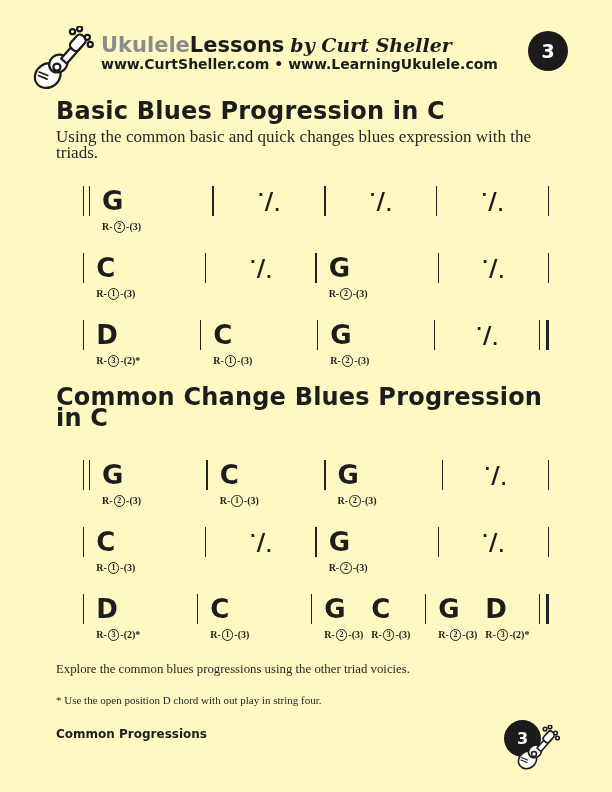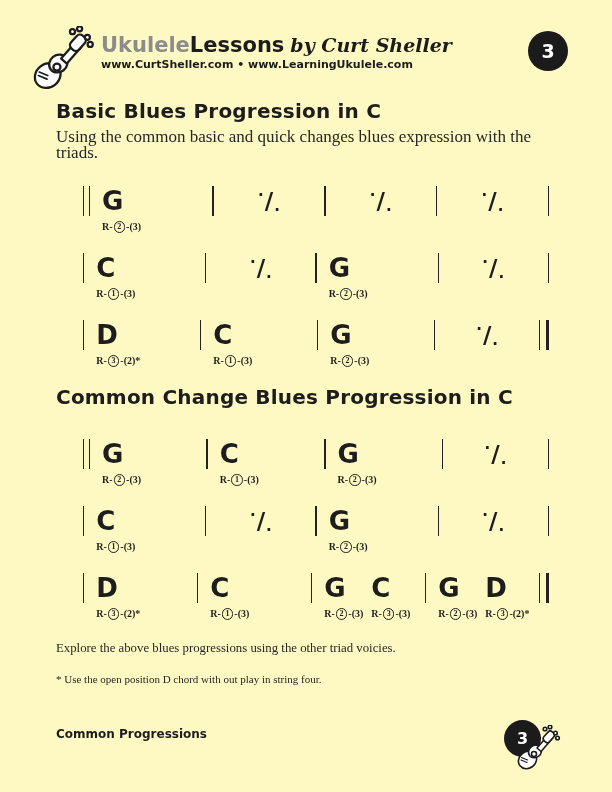--- a/index.html
+++ b/index.html
@@ -9,30 +9,30 @@
     font-family:"Liberation Serif", serif;
     padding-left:40px;
   }
   
   .hdr-logo { position:absolute; left:28px; top:26px; }
   .brand { position:absolute; left:101px; top:33px; white-space:nowrap; }
   .brand-line1 { font-family:"DejaVu Sans", sans-serif; font-weight:bold; font-size:21px; line-height:24px; }
   .brand-gray  { color:#8c8c8c; }
   .brand-black { color:#1c1c1c; }
   .brand-script{ font-family:"DejaVu Serif", serif; font-style:italic; font-weight:bold; font-size:19px; color:#1c1c1c; margin-left:6px;}
-  .brand-urls  { font-family:"DejaVu Sans", sans-serif; font-weight:bold; font-size:11px; line-height:15px; color:#1c1c1c; }
+  .brand-urls  { font-family:"DejaVu Sans", sans-serif; font-weight:bold; font-size:14px; line-height:15px; color:#1c1c1c; }
   .page-badge {
     position:absolute; left:528px; top:31px; width:40px; height:40px; border-radius:50%;
     background:#1b1b1b; color:#ffffff; display:flex; align-items:center; justify-content:center;
     font-family:"DejaVu Sans", sans-serif; font-weight:bold; font-size:19px;
   }
   
   .main { position:absolute; left:56px; top:101px; width:502px; }
   .section-title { margin:0; font-family:"DejaVu Sans", sans-serif; font-weight:bold;
-    font-size:20px; line-height:21px; letter-spacing:0.2px; color:#1d1d1d; }
+    font-size:24px; line-height:21px; letter-spacing:0.2px; color:#1d1d1d; }
   .section-sub { margin:7px 0 0 0; font-size:17px; line-height:16px; color:#262626; }
   .systems { margin:25px 0 0 27px; width:466px; }
   .systems.s2 { margin-top:31px; }
   .section2 { margin-top:16px; }
   
   .system { display:flex; height:50px; margin-bottom:17px; align-items:flex-start; }
   .bar { flex:0 0 auto; width:1.3px; height:30px; background:#222; }
   .bar.double { width:5px; background:none; border-left:1.3px solid #222; border-right:1.3px solid #222; }
   .bar.final  { width:6px; background:none; border-left:1.3px solid #222; border-right:3px solid #222; }
   .measure { flex:1 1 0; display:flex; gap:8px; padding-left:12px; min-width:0; }
@@ -376,21 +376,21 @@
                   <span class="cd">3</span>
                   <span>-(2)*</span>
                 </span>
               </div>
             </div>
             <span class="bar final"></span>
           </div>
         </div>
     </div>
 
-    <p class="explore">Explore the above blues progressions using the other triad voicies.</p>
+    <p class="explore">Explore the common blues progressions using the other triad voicies.</p>
     <p class="footnote">* Use the open position D chord with out play in string four.</p>
   </div>
 
   <div class="footer-left">Common Progressions</div>
 
   <div class="footer-badge">
     <div class="circle">
       <span>3</span>
     </div>
     <svg width="50" height="48" viewBox="0 0 100 96" aria-hidden="true">

